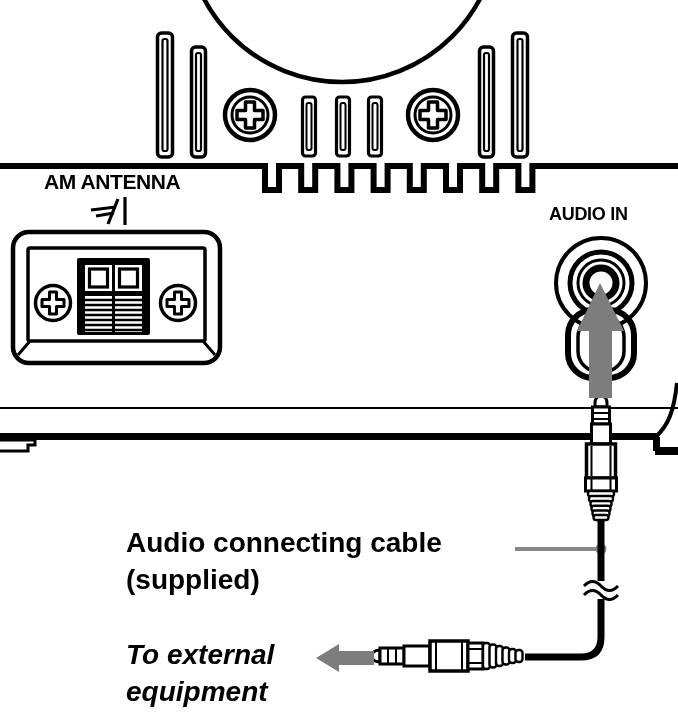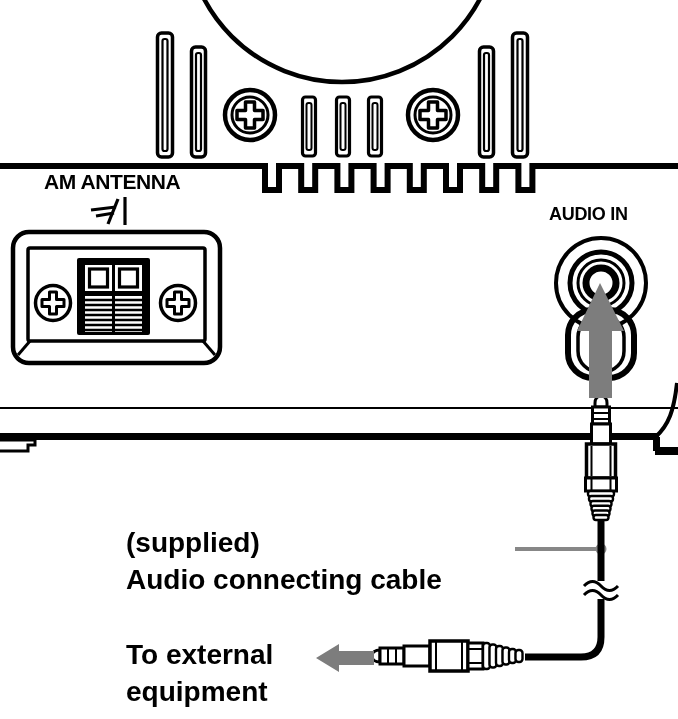--- a/index.html
+++ b/index.html
@@ -166,22 +166,22 @@
       <rect x="141" y="15" width="7" height="14" rx="3" fill="#fff" stroke="#000" stroke-width="2.4"></rect>
       <rect x="147.5" y="16" width="7" height="12" rx="3" fill="#fff" stroke="#000" stroke-width="2.4"></rect>
     </g>
   </svg>
 
   <svg class="abs" style="left:312px;top:640px" width="66" height="36" viewBox="0 0 66 36">
     <polygon points="4,18 27,4 27,11 62,11 62,25 27,25 27,32" fill="#7d7d7d"></polygon>
   </svg>
 
   <div class="abs callout-label" style="left:126px;top:524px;">
+    <div>Audio connecting cable</div>
     <div>(supplied)</div>
-    <div>Audio connecting cable</div>
   </div>
 
-  <div class="abs callout-label" style="left:126px;top:636px;">
+  <div class="abs callout-label" style="left:126px;top:636px;font-style:italic;">
     <div>To external</div>
     <div>equipment</div>
   </div>
 
 </div>
 
 </body></html>

